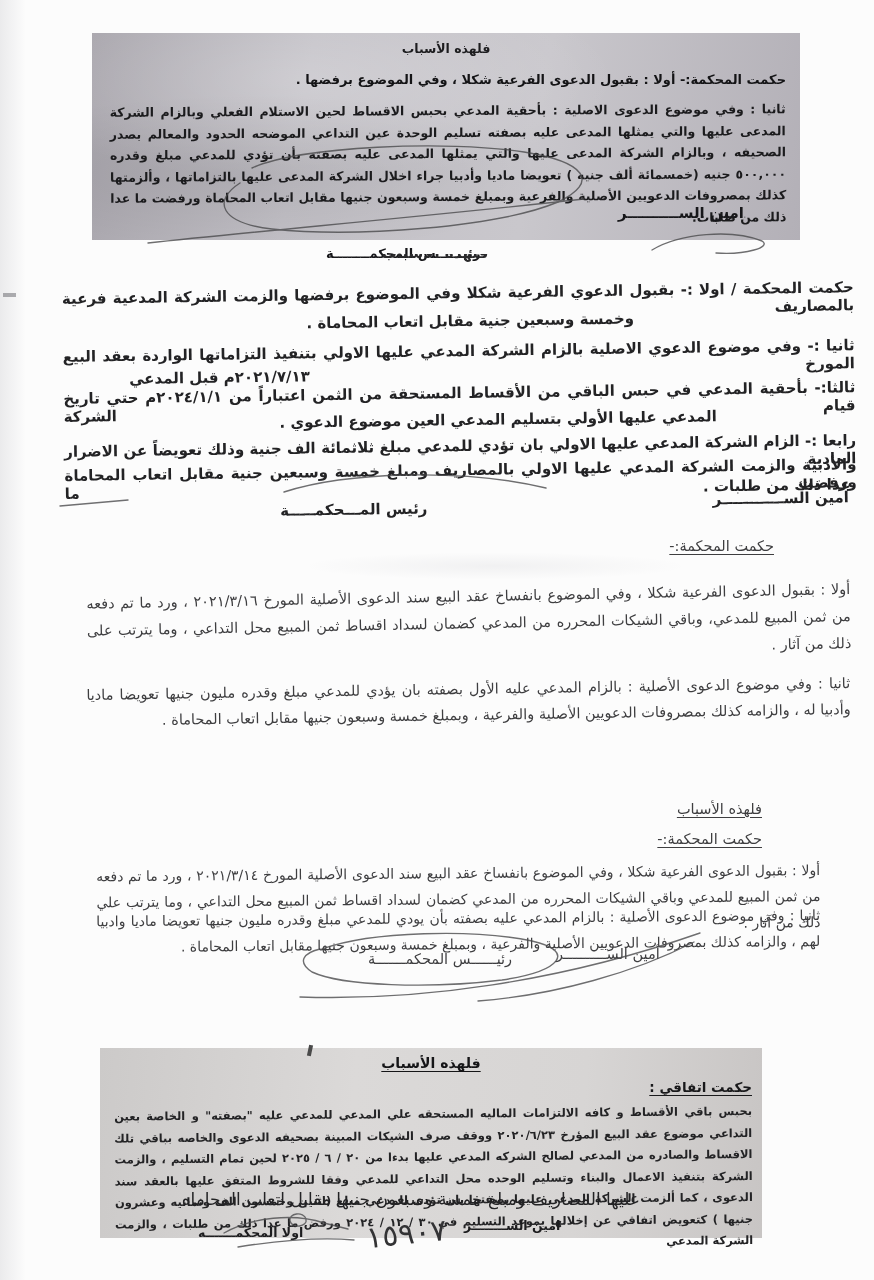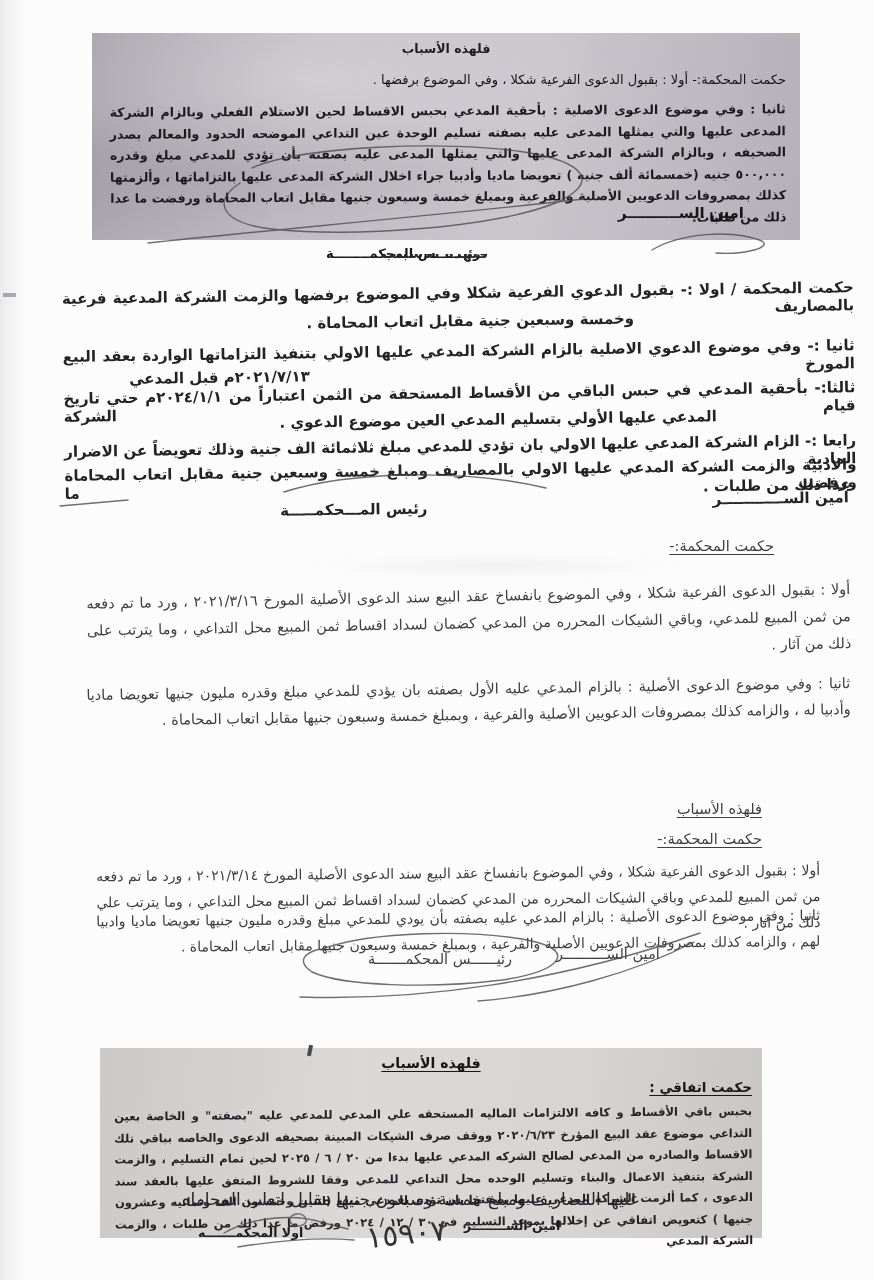--- a/index.html
+++ b/index.html
@@ -13,21 +13,21 @@
   .und{text-decoration:underline;text-underline-offset:3px;text-align:right;}
 
   
   .frag1{position:absolute;left:92px;top:33px;width:708px;height:207px;
         background:linear-gradient(100deg,#a8a5ac 0%,#c2c0c6 30%,#c9c7cc 62%,#b3b0b7 100%);}
   .frag1::before{content:"";position:absolute;inset:0;
         background:radial-gradient(ellipse at 30% 22%,rgba(255,255,255,.22),transparent 45%),
                    radial-gradient(ellipse at 22% 68%,rgba(0,0,0,.08),transparent 40%);}
   .f1-title{position:absolute;top:8px;left:0;right:0;text-align:center;
         font-size:12.5px;font-weight:bold;color:#1d1d1f;}
-  .f1-line1{position:absolute;top:39px;right:14px;font-size:13px;font-weight:normal;color:#141416;}
+  .f1-line1{position:absolute;top:39px;right:14px;font-size:13px;font-weight:bold;color:#141416;}
   .f1-para{position:absolute;top:67px;right:14px;left:18px;text-align:justify;
         font-size:12.5px;font-weight:bold;line-height:21.5px;color:#1b1b1d;transform:rotate(-.3deg);}
   .f1-clerk{position:absolute;top:171px;right:56px;font-size:15px;font-weight:bold;color:#17171a;}
   .f1-president{position:absolute;top:176px;left:234px;font-size:13px;font-weight:bold;color:#17171a;margin-top:37px;}
 
   
   .s2{position:absolute;inset:0;transform:rotate(-.85deg);transform-origin:800px 300px;pointer-events:none;}
   .s2 .ln{position:absolute;font-size:15px;font-weight:bold;color:#232325;direction:rtl;}
   .clip-header{position:absolute;top:254px;left:335px;width:200px;height:13px;overflow:hidden;text-align:center;}
   .clip-header .inner{margin-top:-10px;font-size:15px;font-weight:bold;color:#2a2a2c;}

